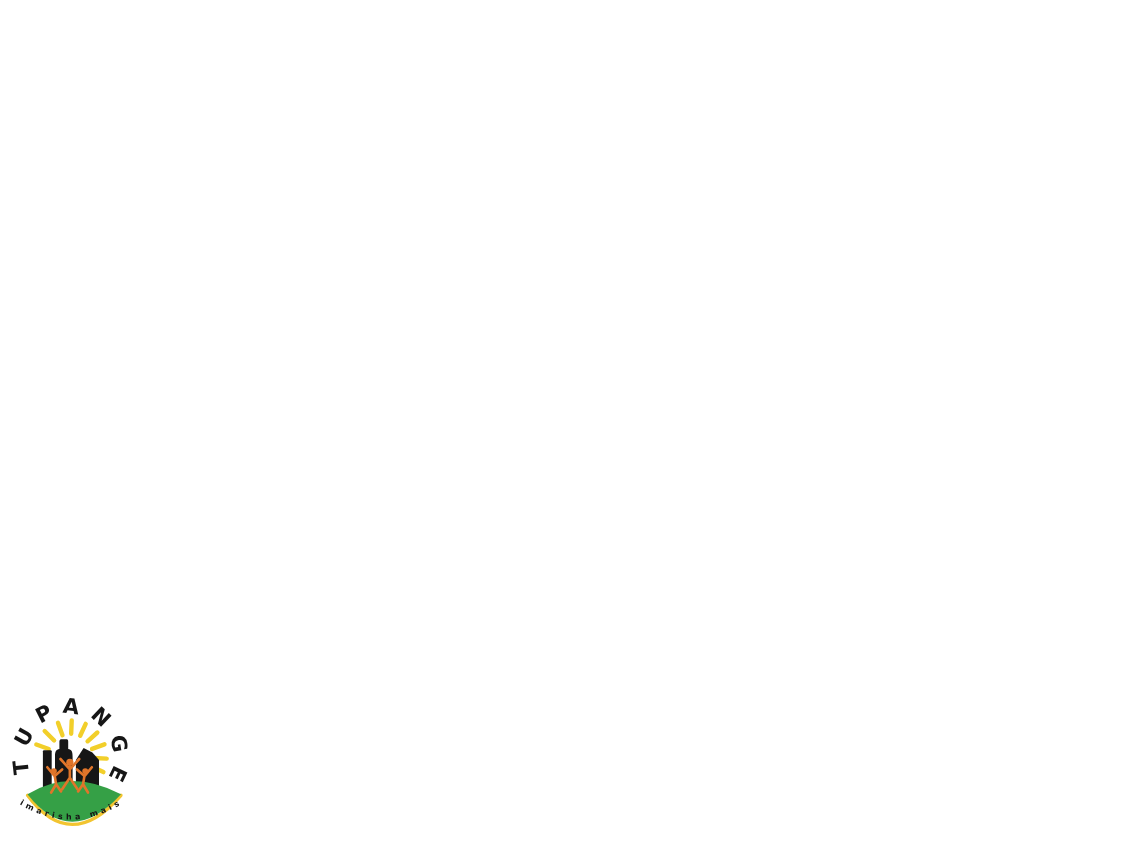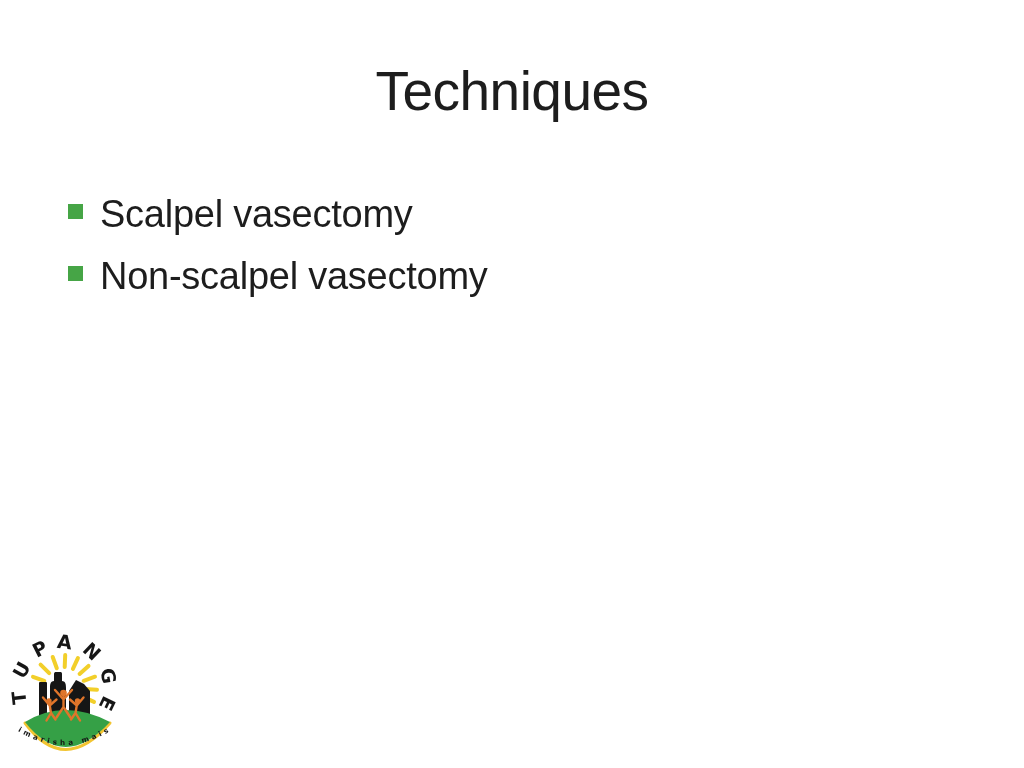--- a/index.html
+++ b/index.html
@@ -94,32 +94,21 @@
     font-weight: 700;
     letter-spacing: 3.3px;
     fill: var(--ink, #161616);
   }
 </style>
 </head>
 <body>
 
 <div class="slide">
 
-  <div class="title">Techniques</div>
 
-  <div class="bullet-list">
-    <div class="bullet-row">
-      <span class="bullet-marker"></span>
-      <span class="bullet-label">Scalpel vasectomy</span>
-    </div>
-    <div class="bullet-row">
-      <span class="bullet-marker"></span>
-      <span class="bullet-label">Non-scalpel vasectomy</span>
-    </div>
-  </div>
 
   <svg class="logo" viewBox="0 0 124 140" xmlns="http://www.w3.org/2000/svg">
     <defs>
       <path id="wordArc" d="M 19.3 79.7 A 39 39 0 1 1 88.7 79.7"></path>
       <path id="tagArc" d="M 6 104 Q 54 134 102 104"></path>
     </defs>
 
     <g class="rays">
       <line x1="34.3" y1="54.9" x2="23.0" y2="50.8"></line>
       <line x1="39.2" y1="47.2" x2="30.6" y2="38.6"></line>

